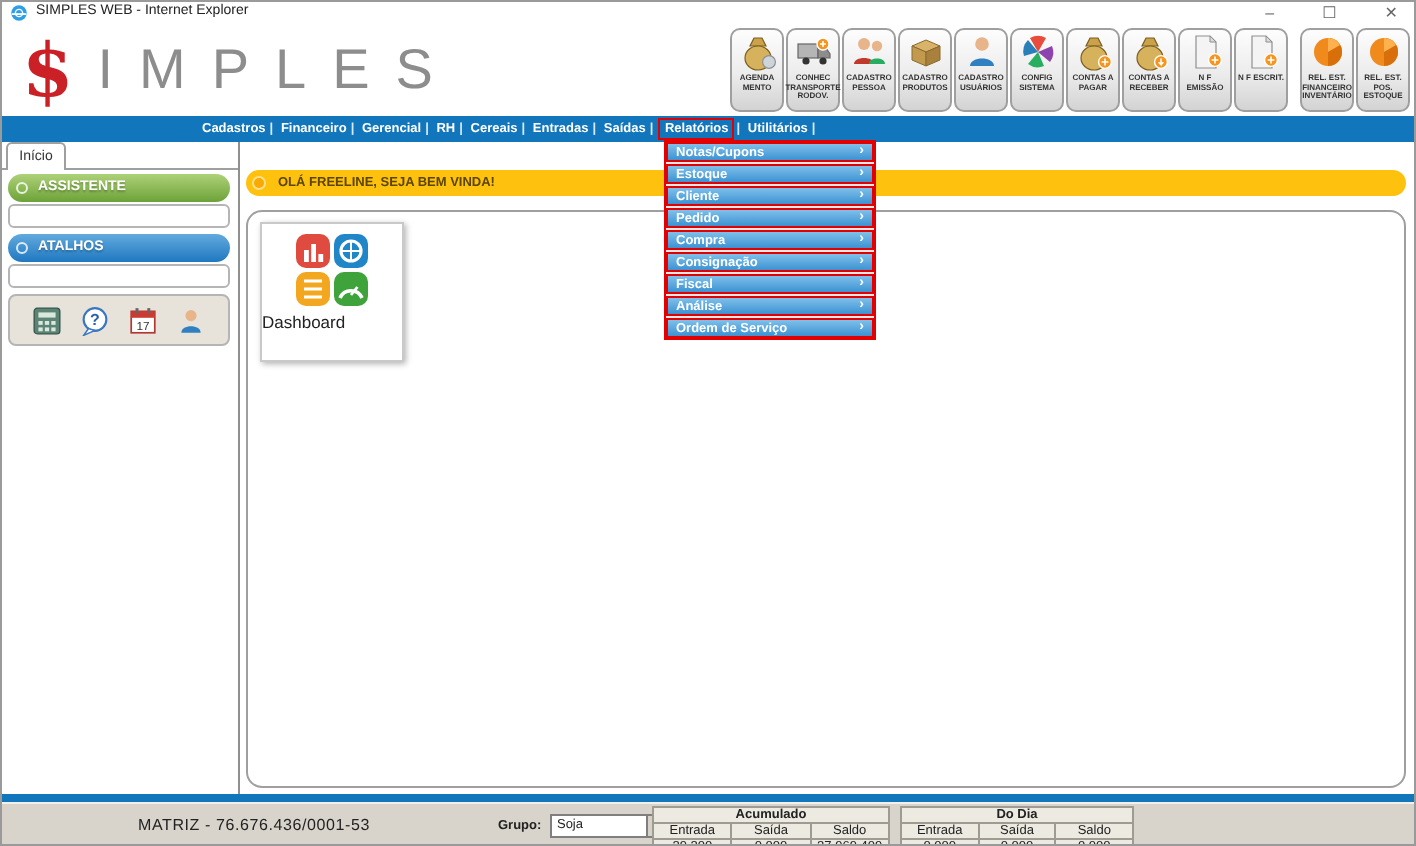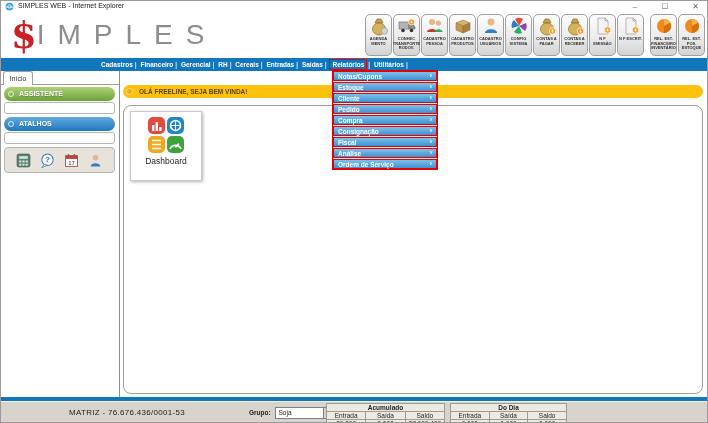--- a/index.html
+++ b/index.html
@@ -11,21 +11,21 @@
   }
   
   .titlebar { position:absolute; top:0; left:0; right:0; height:12px; background:#fff; }
   .ie-icon { position:absolute; left:4px; top:1px; width:9px; height:9px; }
   .title-text { position:absolute; left:17px; top:1px; font-size:7px; color:#222; white-space:nowrap; }
   .win-controls { position:absolute; right:8px; top:0; display:flex; gap:24px; }
   .win-controls span { font-size:8px; color:#666; line-height:11px; cursor:default; }
   
   .logo { position:absolute; left:10px; top:13px; display:flex; align-items:center; height:42px; }
   .logo-dollar { font-family:"DejaVu Serif", serif; font-size:37px; font-weight:bold; color:#cc2027; line-height:1; }
-  .logo-letters { font-size:28px; color:#8d8d8d; letter-spacing:13px; margin-left:0; font-weight:400; }
+  .logo-letters { font-size:28px; color:#8d8d8d; letter-spacing:13px; margin-left:12px; font-weight:400; }
   
   .toolbar { position:absolute; top:13px; right:2px; display:flex; gap:1px; }
   .tbtn { width:27px; height:42px; border:1px solid #9f9f9f; border-radius:5px;
           background:linear-gradient(#fdfdfd,#ececec 55%,#d3d3d3);
           display:flex; flex-direction:column; align-items:center; padding-top:1px; cursor:pointer; }
   .tbtn.gap { margin-left:5px; }
   .ticon { width:20px; height:20px; flex:0 0 auto; }
   .tlabel { font-size:4px; font-weight:bold; color:#333; text-align:center; line-height:1.15;
             text-transform:uppercase; margin-top:1px; padding:0 1px; }
   
@@ -57,21 +57,21 @@
   .tray svg { width:15px; height:15px; cursor:pointer; }
   
   .welcome { position:absolute; left:122px; top:84px; width:580px; height:13px; border-radius:7px;
              background:#fec20e; font-size:6.5px; font-weight:bold; color:#5c4500;
              line-height:13px; padding-left:16px; }
   .welcome .bullet { position:absolute; left:3px; top:3px; width:7px; height:7px; border-radius:50%;
                      background:#f9a900; border:1px solid #ffe08a; }
   .main-panel { position:absolute; left:122px; top:104px; width:580px; height:289px;
                 border:1px solid #9f9f9f; border-radius:8px; background:#fff; }
   .dash-card { position:absolute; left:129px; top:110px; width:72px; height:70px; background:#fff;
-               border:1px solid #c9c9c9; box-shadow:1px 1px 3px rgba(0,0,0,.3); text-align:center; cursor:pointer; }
+               border:1px solid #c9c9c9; box-shadow:1px 1px 3px rgba(0,0,0,.3); text-align:left; cursor:pointer; }
   .dash-icon { width:38px; height:38px; margin:4px auto 2px; display:block; }
   .dash-label { font-size:8.5px; color:#222; }
   
   .dropdown { position:absolute; left:331px; top:69px; width:106px; border:1px solid #e20000;
               background:#e8e8e8; z-index:5; }
   .ditem { height:10px; border:1px solid #e20000; margin-bottom:1px;
            background:linear-gradient(#7fc0ea,#3c92d2); color:#fff; font-size:6.5px; font-weight:bold;
            display:flex; align-items:center; justify-content:space-between; padding:0 4px; cursor:pointer; }
   .ditem:last-child { margin-bottom:0; }
   .darrow { font-size:7px; line-height:8px; }

